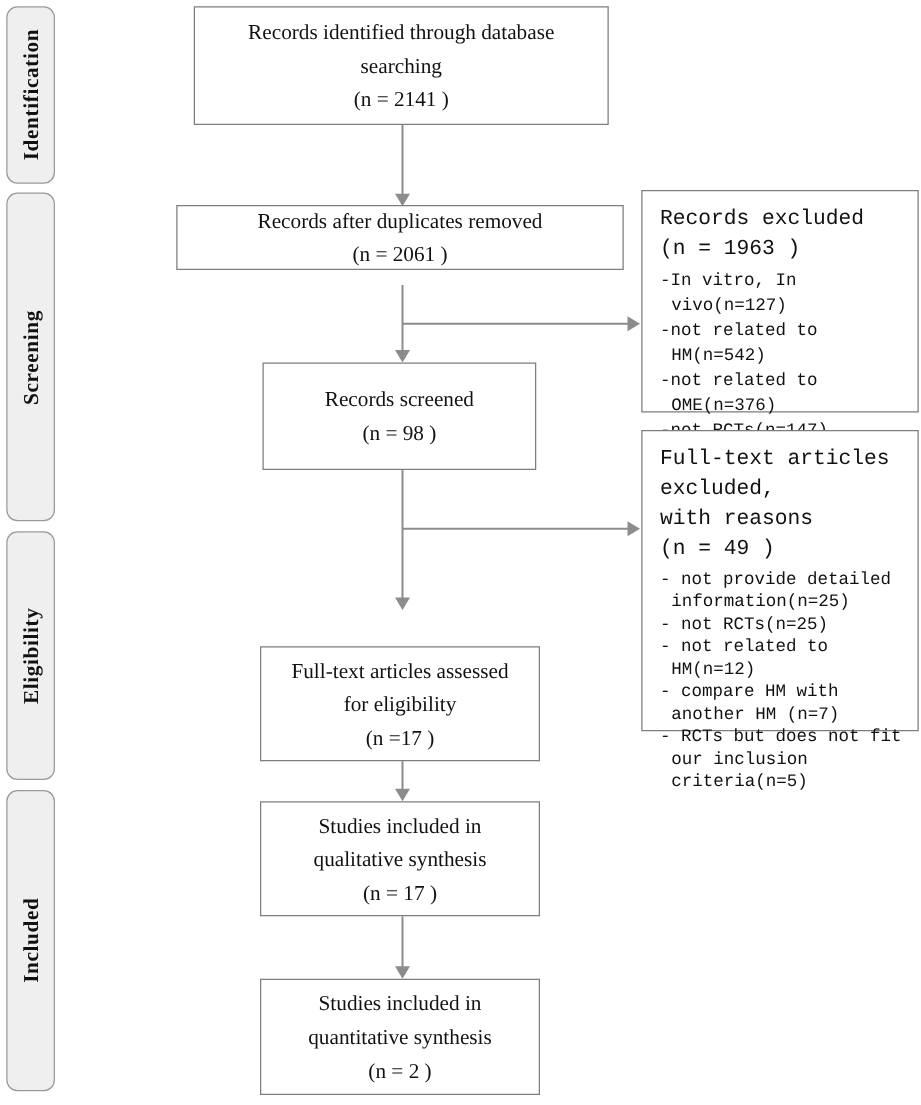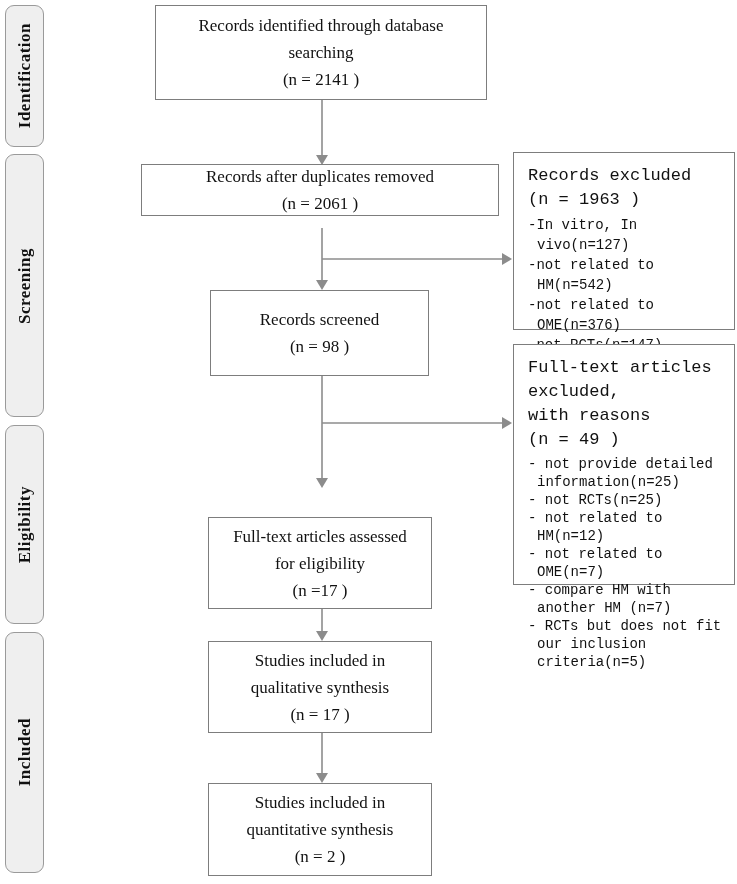--- a/index.html
+++ b/index.html
@@ -151,19 +151,18 @@
   </div>
 
   <div class="ebox" style="left:513px;top:344px;width:222px;height:241px;">
     <div class="excl-title-line">Full-text articles excluded,</div>
     <div class="excl-title-line">with reasons</div>
     <div class="excl-title-line">(n = 49 )</div>
     <div class="excl-items">
       <div class="excl-item">- not provide detailed information(n=25)</div>
       <div class="excl-item">- not RCTs(n=25)</div>
       <div class="excl-item">- not related to HM(n=12)</div>
-      <div class="excl-item">- not related to OME(n=7)</div>
       <div class="excl-item">- compare HM with another HM (n=7)</div>
       <div class="excl-item">- RCTs but does not fit our inclusion criteria(n=5)</div>
     </div>
   </div>
 
 </div>
 
 </body></html>

